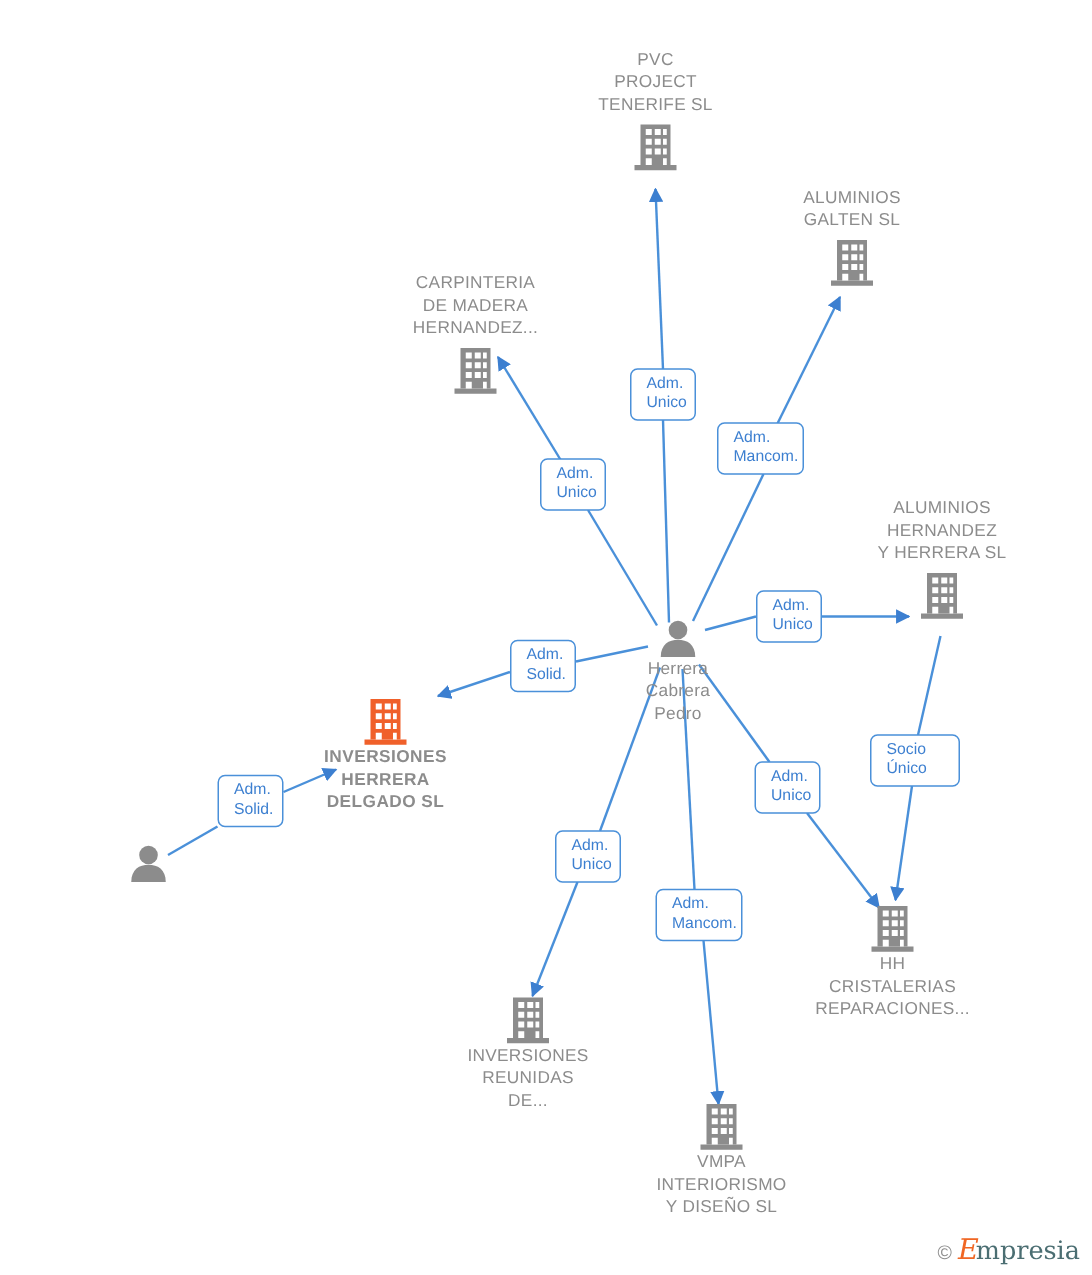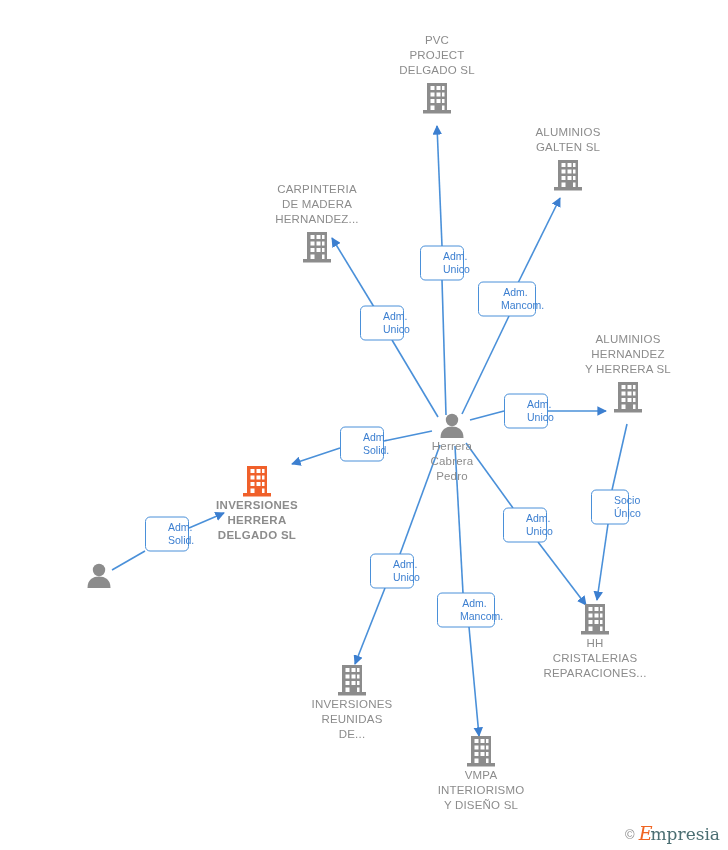--- a/index.html
+++ b/index.html
@@ -61,22 +61,21 @@
 
   .edge-label {
     position: absolute;
     box-sizing: border-box;
     background: #ffffff;
     border: 1.4px solid #4a90d9;
     border-radius: 5px;
     color: #3c7fd0;
     font-size: 10.5px;
     line-height: 13px;
-    text-align: center;
-    padding: 3px 5px 4px 22px;
+    padding: 3px 5px 4px 10px;
     white-space: pre-line;
     transform: translate(-50%, -50%);
   }
   .watermark {
     position: absolute;
     right: 8px;
     bottom: 6px;
     display: flex;
     align-items: center;
     gap: 4px;
@@ -142,21 +141,21 @@
       <path d="M 385 588 L 355 664" marker-end="url(#arrow)"></path>
 
       <path d="M 455 446 L 463 593"></path>
       <path d="M 469 627 L 479 736" marker-end="url(#arrow)"></path>
     </g>
   </svg>
 
   <div class="node company label-top" style="left:437px; top:33px;">
     <span class="label">PVC
 PROJECT
-DELGADO  SL</span>
+TENERIFE  SL</span>
     <span class="glyph">
       <svg width="32" height="34" viewBox="0 0 32 34">
         <rect x="6" y="2" width="20" height="27" fill="#8c8c8c"></rect>
         <rect x="2" y="29" width="28" height="3.5" fill="#8c8c8c"></rect>
         <g fill="#ffffff">
           <rect x="9.5" y="5" width="4" height="4"></rect>
             <rect x="15.5" y="5" width="4" height="4"></rect>
             <rect x="21" y="5" width="2.5" height="4"></rect>
           <rect x="9.5" y="11.5" width="4" height="4"></rect>
             <rect x="15.5" y="11.5" width="4" height="4"></rect>
@@ -369,21 +368,21 @@
   <div class="edge-label" style="left:442px; top:263px; width:44px;">Adm.
 Unico</div>
   <div class="edge-label" style="left:507px; top:299px; width:58px;">Adm.
 Mancom.</div>
   <div class="edge-label" style="left:382px; top:323px; width:44px;">Adm.
 Unico</div>
   <div class="edge-label" style="left:526px; top:411px; width:44px;">Adm.
 Unico</div>
   <div class="edge-label" style="left:362px; top:444px; width:44px;">Adm.
 Solid.</div>
-  <div class="edge-label" style="left:610px; top:507px; width:38px;">Socio
+  <div class="edge-label" style="left:610px; top:507px; width:60px;">Socio
 Único</div>
   <div class="edge-label" style="left:525px; top:525px; width:44px;">Adm.
 Unico</div>
   <div class="edge-label" style="left:167px; top:534px; width:44px;">Adm.
 Solid.</div>
   <div class="edge-label" style="left:392px; top:571px; width:44px;">Adm.
 Unico</div>
   <div class="edge-label" style="left:466px; top:610px; width:58px;">Adm.
 Mancom.</div>
 

